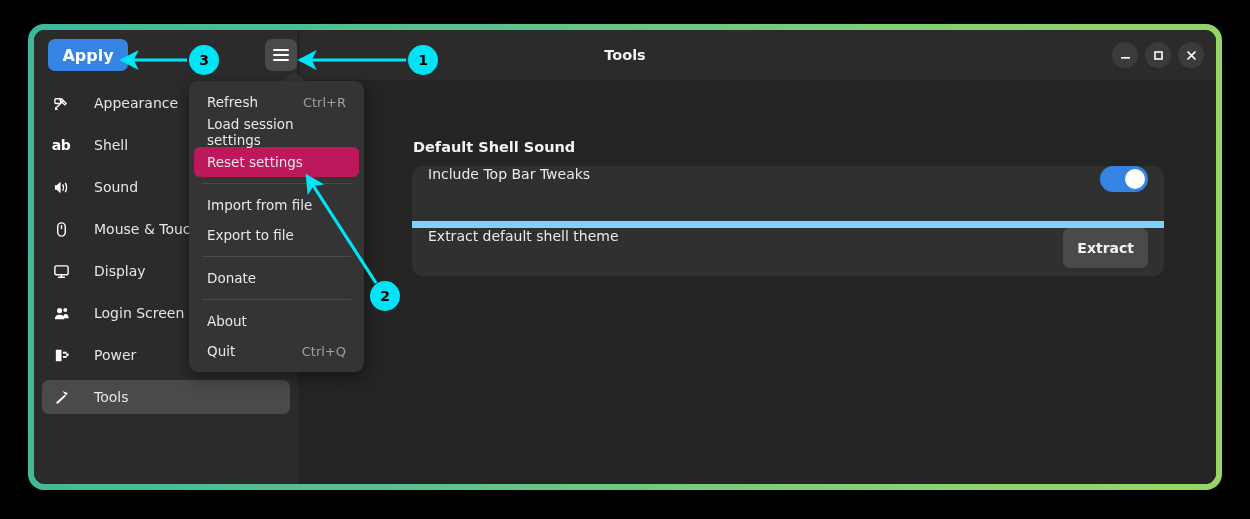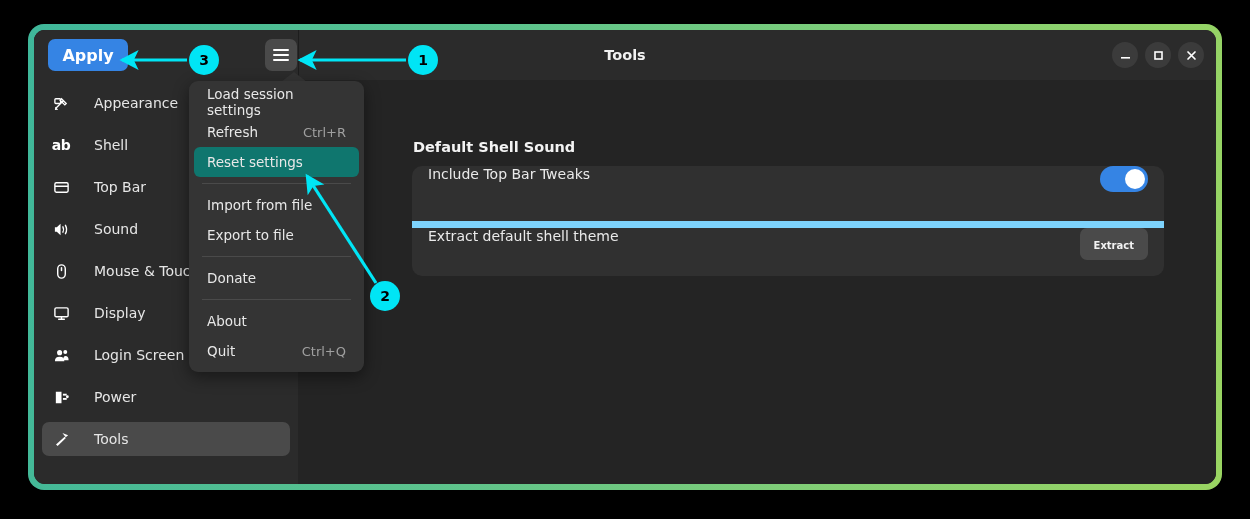--- a/index.html
+++ b/index.html
@@ -122,23 +122,23 @@
     width: 48px; height: 26px; border-radius: 13px;
     background: #3584e4; position: relative; cursor: pointer;
   }
   .toggle .knob {
     position:absolute; top:3px; right:3px;
     width: 20px; height: 20px; border-radius: 50%; background:#ffffff;
   }
   .extract-btn {
     background: #4a4a4a; color: #f2f2f2;
     border: none; border-radius: 7px;
-    height: 32px; padding: 12px 14px;
+    height: 40px; padding: 12px 14px;
     font-family:"DejaVu Sans", sans-serif;
-    font-size: 10px; font-weight: bold; cursor: pointer;
+    font-size: 14px; font-weight: bold; cursor: pointer;
   }
 
   
   .popover-arrow {
     position: absolute; left: 247px; top: 42px;
     width: 0; height: 0;
     border-left: 13px solid transparent;
     border-right: 13px solid transparent;
     border-bottom: 10px solid #343434;
     z-index: 30;
@@ -152,21 +152,21 @@
     z-index: 31;
     box-shadow: 0 5px 16px rgba(0,0,0,0.45);
   }
   .mi {
     display: flex; align-items: center; justify-content: space-between;
     height: 30px; padding: 0 13px;
     border-radius: 6px;
     color: #e8e8e8; font-size: 13.5px;
     cursor: pointer;
   }
-  .mi.hl { background: #0f766e; }
+  .mi.hl { background: #be185d; }
   .mi .accel { color: #a0a0a0; font-size: 13px; }
   .mi-sep { height:1px; background:#4a4a4a; margin: 6px 8px; }
 
   
   .anno-svg { position: absolute; left:0; top:0; width:1250px; height:519px; z-index: 60; pointer-events:none; }
   .badge {
     position: absolute; z-index: 61;
     width: 30px; height: 30px; border-radius: 50%;
     background: #00e5f5;
     color: #000000; font-size: 14px; font-weight: bold;
@@ -228,29 +228,20 @@
             </svg>
           </span>
           <span>Appearance</span>
         </div>
 
         <div class="side-item">
           <span class="ico ab-ico">ab</span>
           <span>Shell</span>
         </div>
 
-        <div class="side-item">
-          <span class="ico">
-            <svg width="17" height="17" viewBox="0 0 18 18">
-              <rect x="2" y="4" width="14" height="10" rx="1.5" fill="none" stroke="#fff" stroke-width="1.5"></rect>
-              <path d="M2 7.6 H16" stroke="#fff" stroke-width="1.5"></path>
-            </svg>
-          </span>
-          <span>Top Bar</span>
-        </div>
 
         <div class="side-item">
           <span class="ico">
             <svg width="17" height="17" viewBox="0 0 18 18">
               <path d="M8 3 L4 6.5 H2 V11.5 H4 L8 15 Z" fill="#fff"></path>
               <path d="M10.5 6.2 Q12 9 10.5 11.8" stroke="#fff" stroke-width="1.5" fill="none" stroke-linecap="round"></path>
               <path d="M13.2 4.6 Q15.6 9 13.2 13.4" stroke="#fff" stroke-width="1.5" fill="none" stroke-linecap="round"></path>
             </svg>
           </span>
           <span>Sound</span>
@@ -326,26 +317,26 @@
             <span>Extract default shell theme</span>
             <button class="extract-btn">Extract</button>
           </div>
         </div>
       </div>
 
       <div class="popover-arrow"></div>
       <div class="popover">
 
         <div class="mi">
-          <span>Load session settings</span>
-        </div>
-
-        <div class="mi">
           <span>Refresh</span>
           <span class="accel">Ctrl+R</span>
+        </div>
+
+        <div class="mi">
+          <span>Load session settings</span>
         </div>
 
         <div class="mi hl">
           <span>Reset settings</span>
         </div>
 
         <div class="mi-sep"></div>
 
         <div class="mi">
           <span>Import from file</span>

